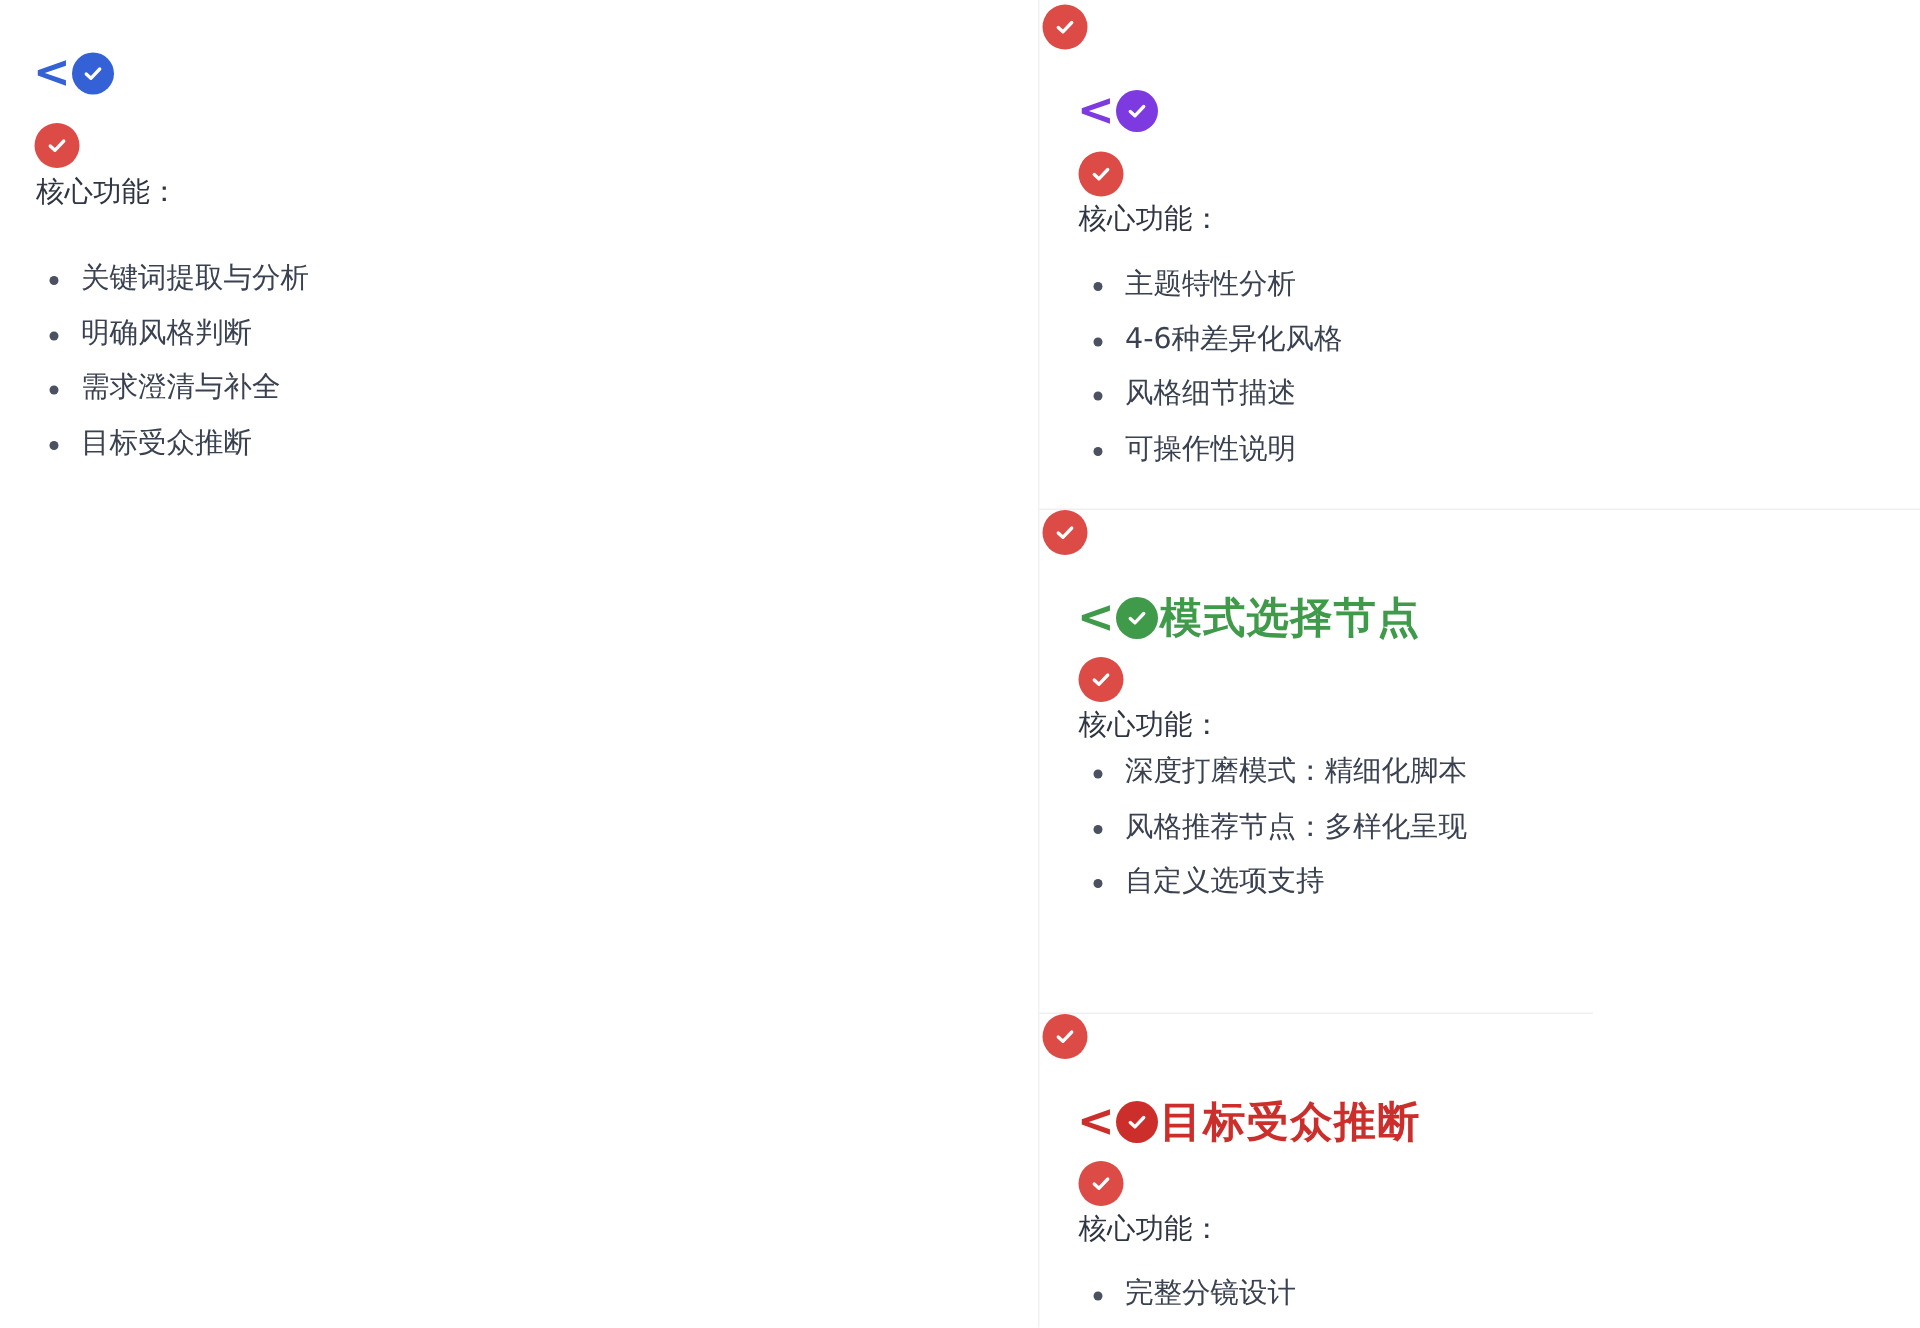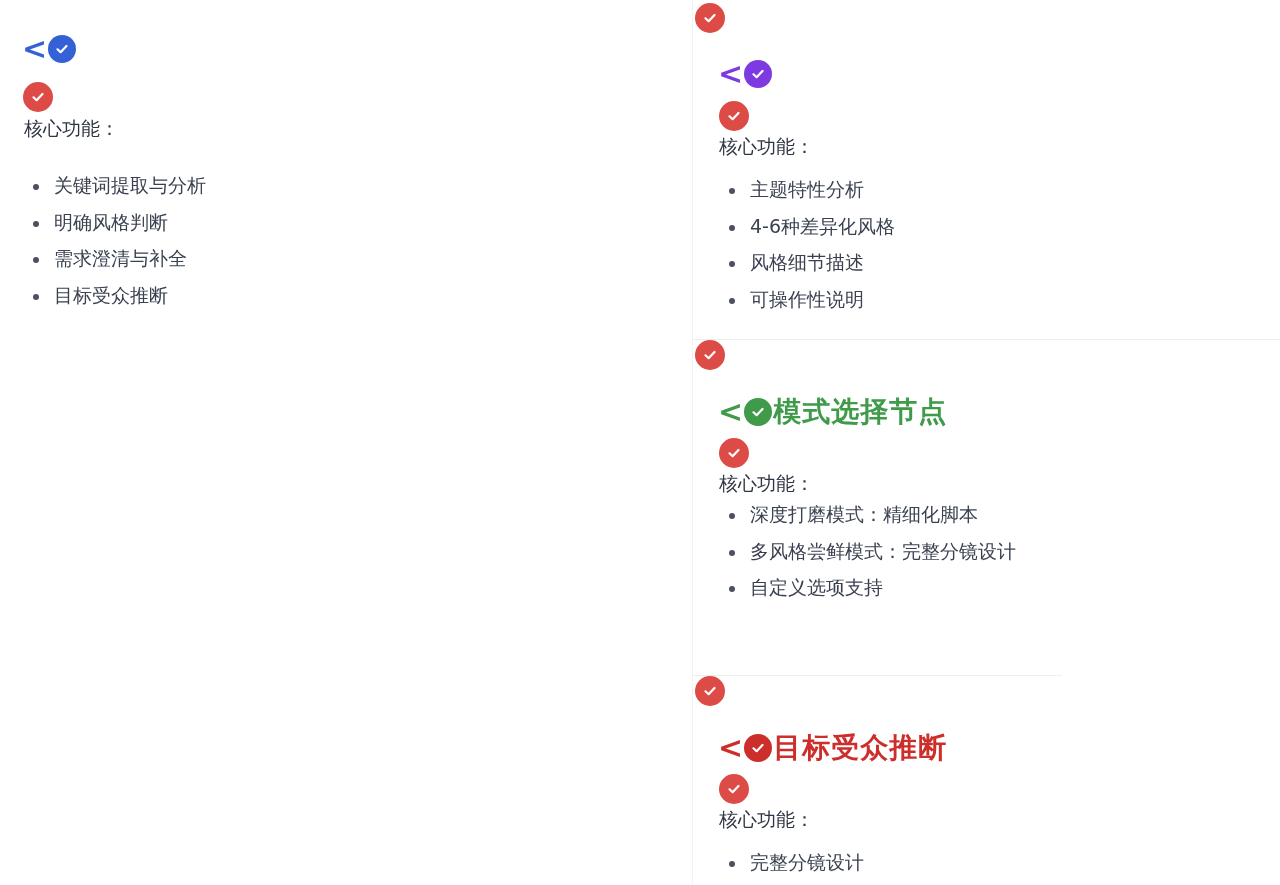--- a/index.html
+++ b/index.html
@@ -179,21 +179,21 @@
       <span>模式选择节点</span>
     </div>
     <span class="check red-check" style="position:absolute; left:26px; top:98px;">
       <svg width="16" height="16" viewBox="0 0 16 16">
           <path d="M3.5 8.3 L6.6 11.2 L12.5 5" fill="none" stroke="#fff" stroke-width="2.2" stroke-linecap="round" stroke-linejoin="round"></path>
         </svg>
     </span>
     <div class="core-label" style="position:absolute; left:26px; top:134px;">核心功能：</div>
     <ul class="bullets" style="position:absolute; left:27px; top:165px;">
       <li>深度打磨模式：精细化脚本</li>
-      <li>多风格尝鲜模式：完整分镜设计</li>
+      <li>风格推荐节点：多样化呈现</li>
       <li>自定义选项支持</li>
     </ul>
   </div>
 
   <div class="card" style="top:675px; width:370px; height:215px;">
     <span class="check red-check badge" style="left:2px; top:0px;">
       <svg width="16" height="16" viewBox="0 0 16 16">
           <path d="M3.5 8.3 L6.6 11.2 L12.5 5" fill="none" stroke="#fff" stroke-width="2.2" stroke-linecap="round" stroke-linejoin="round"></path>
         </svg>
     </span>

